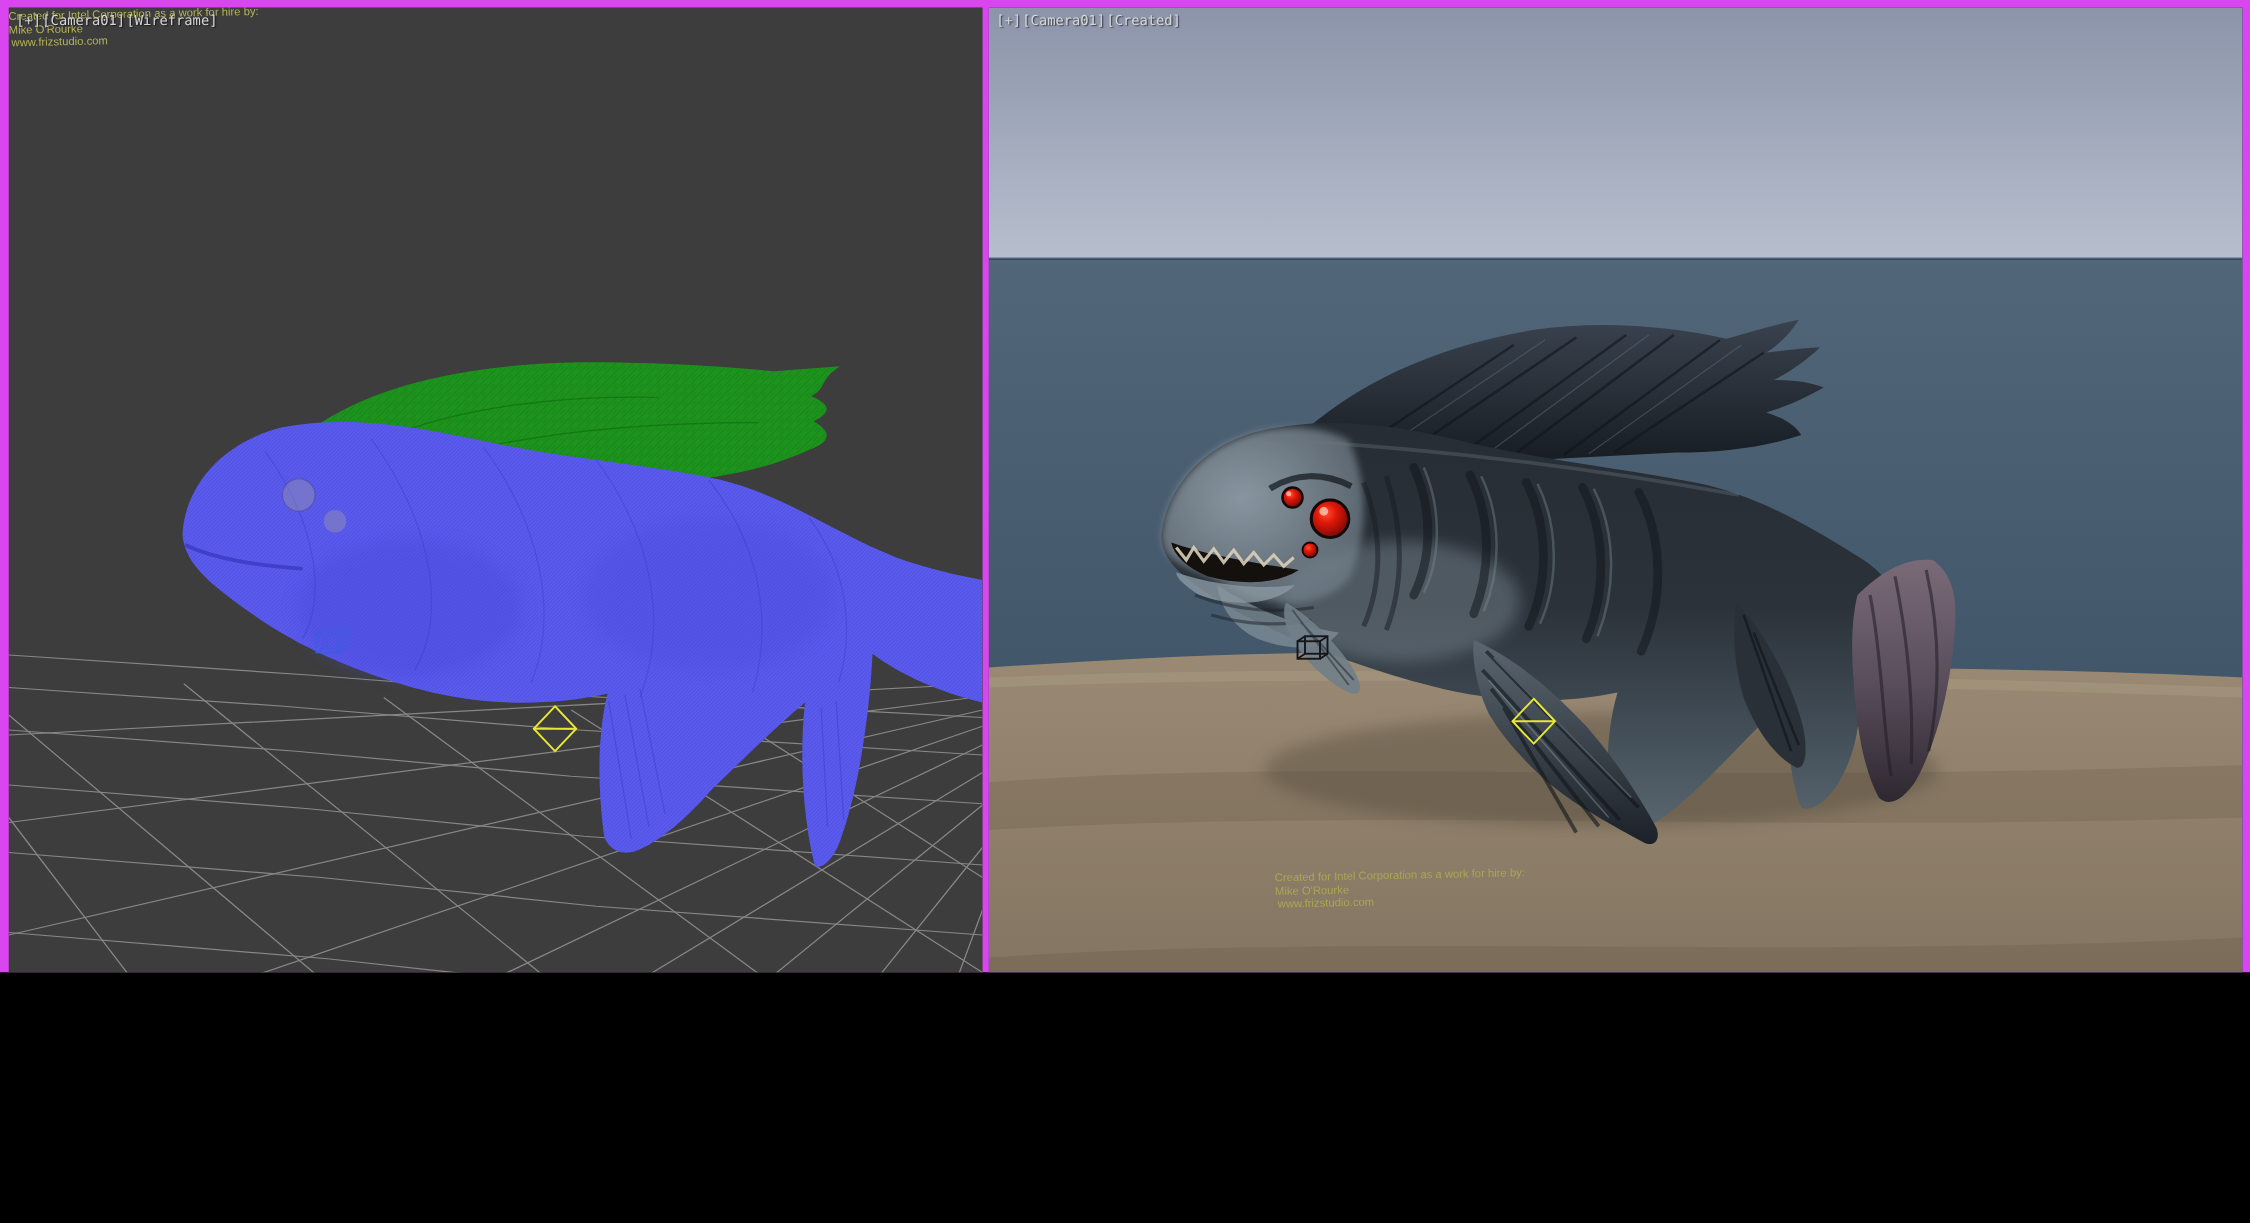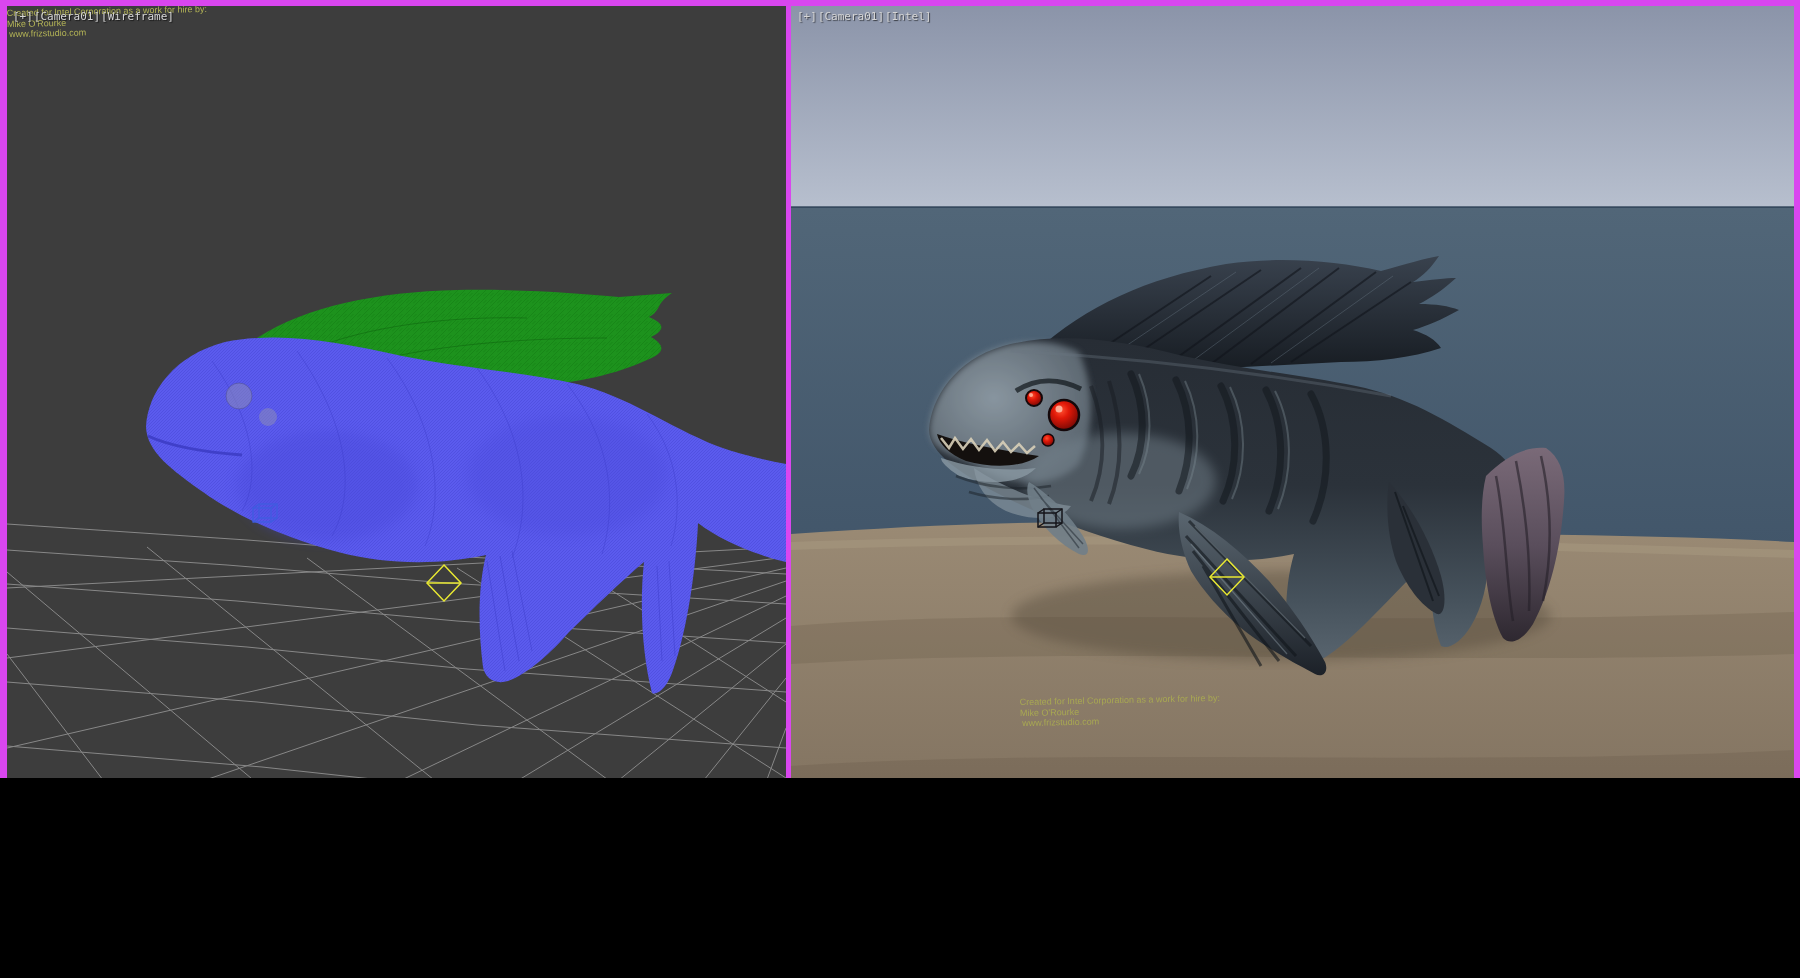--- a/index.html
+++ b/index.html
@@ -106,21 +106,21 @@
 
     <div class="watermark wm-left">
       <div>Created for Intel Corporation as a work for hire by:</div>
       <div>Mike O'Rourke</div>
       <div class="wm-line3">www.frizstudio.com</div>
     </div>
   </div>
 
   <div class="viewport vp-right">
     <div class="vp-label">
-      <span>[+]</span><span>[Camera01]</span><span>[Intel]</span>
+      <span>[+]</span><span>[Camera01]</span><span>[Created]</span>
     </div>
 
     <svg class="scene" width="1003" height="963" viewBox="0 0 1003 963">
       <defs>
         <linearGradient id="skyGrad" x1="0" y1="0" x2="0" y2="1">
           <stop offset="0" stop-color="#8b94a9"></stop>
             <stop offset="1" stop-color="#b7bfce"></stop>
         </linearGradient>
         <linearGradient id="seaGrad" x1="0" y1="0" x2="0" y2="1">
           <stop offset="0" stop-color="#516678"></stop>

